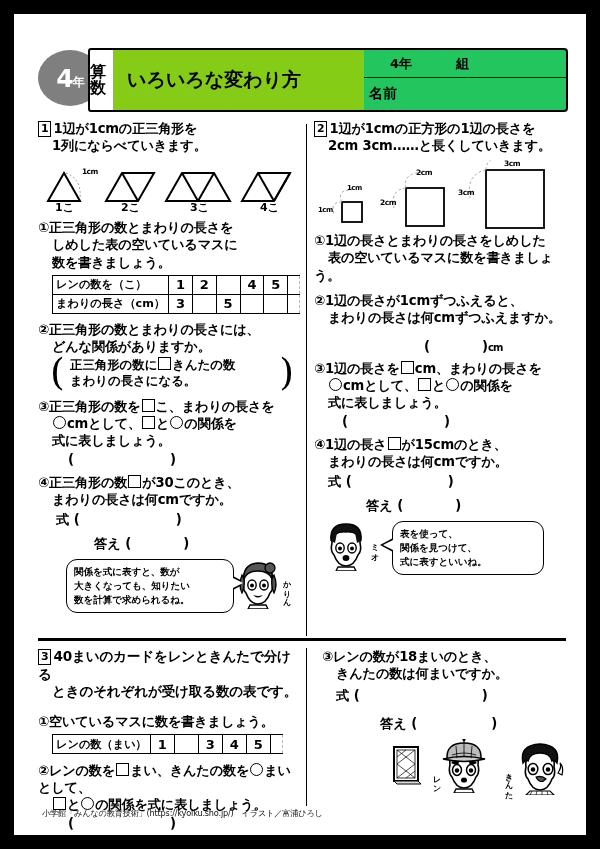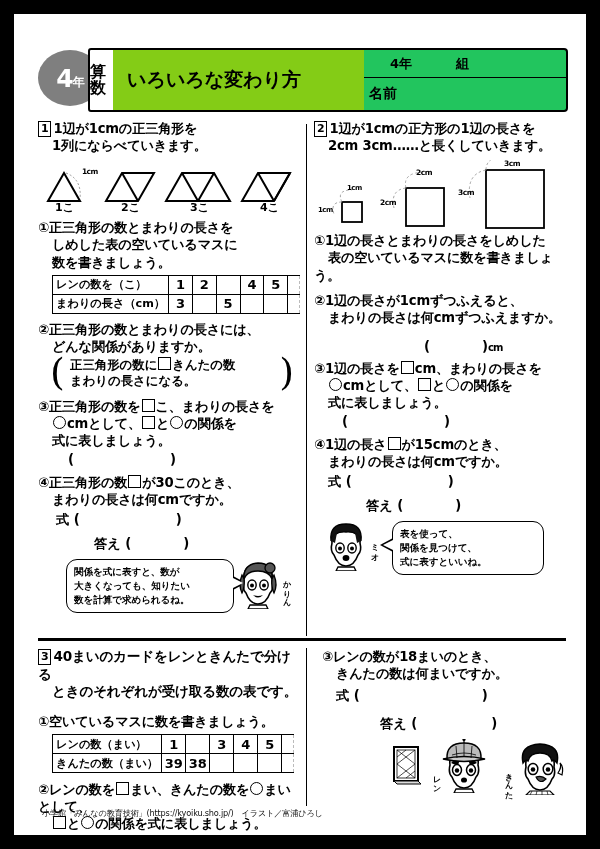--- a/index.html
+++ b/index.html
@@ -385,29 +385,20 @@
       <tbody>
           <tr>
         <td class="lbl">レンの数（まい）</td>
         <td class="cell">1</td>
         <td class="cell"></td>
         <td class="cell">3</td>
         <td class="cell">4</td>
         <td class="cell">5</td>
         <td class="cut"></td>
       </tr>
-      <tr>
-        <td class="lbl">きんたの数（まい）</td>
-        <td class="cell">39</td>
-        <td class="cell">38</td>
-        <td class="cell"></td>
-        <td class="cell"></td>
-        <td class="cell"></td>
-        <td class="cut"></td>
-      </tr>
     </tbody>
       </table>
     <div class="q" style="margin-top:8px;">
       <span>②</span><span>レンの数を</span><span class="sq"></span><span>まい、きんたの数を</span><span class="circ"></span><span>まいとして、</span><br>
       <span class="ind"><span class="sq"></span><span>と</span><span class="circ"></span><span>の関係を式に表しましょう。</span></span>
     </div>
     <div class="ansline" style="padding-left:30px;margin-top:2px;">
       <span>(</span><span class="gap"></span><span>)</span>
     </div>
   </div>

